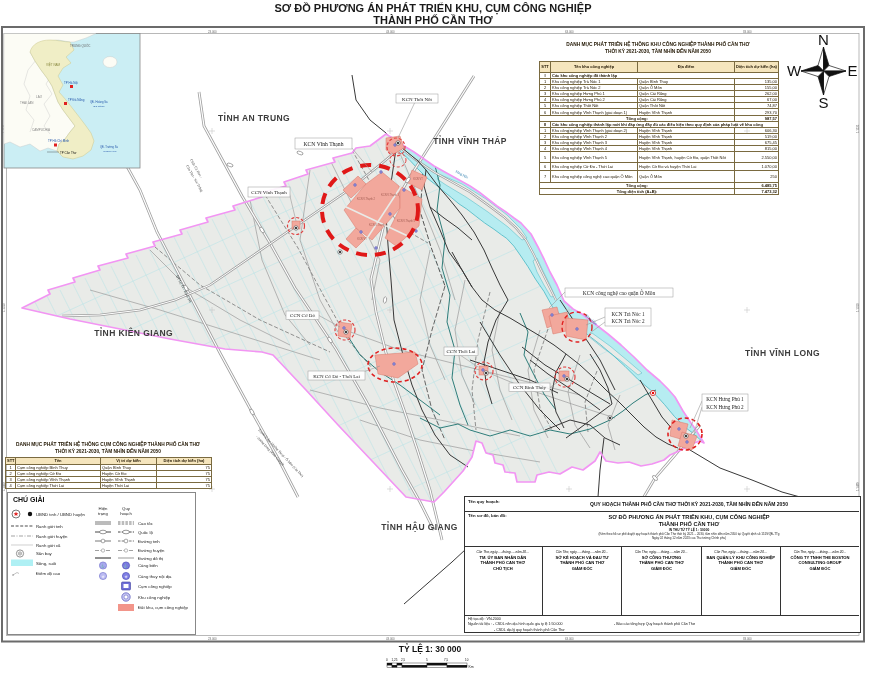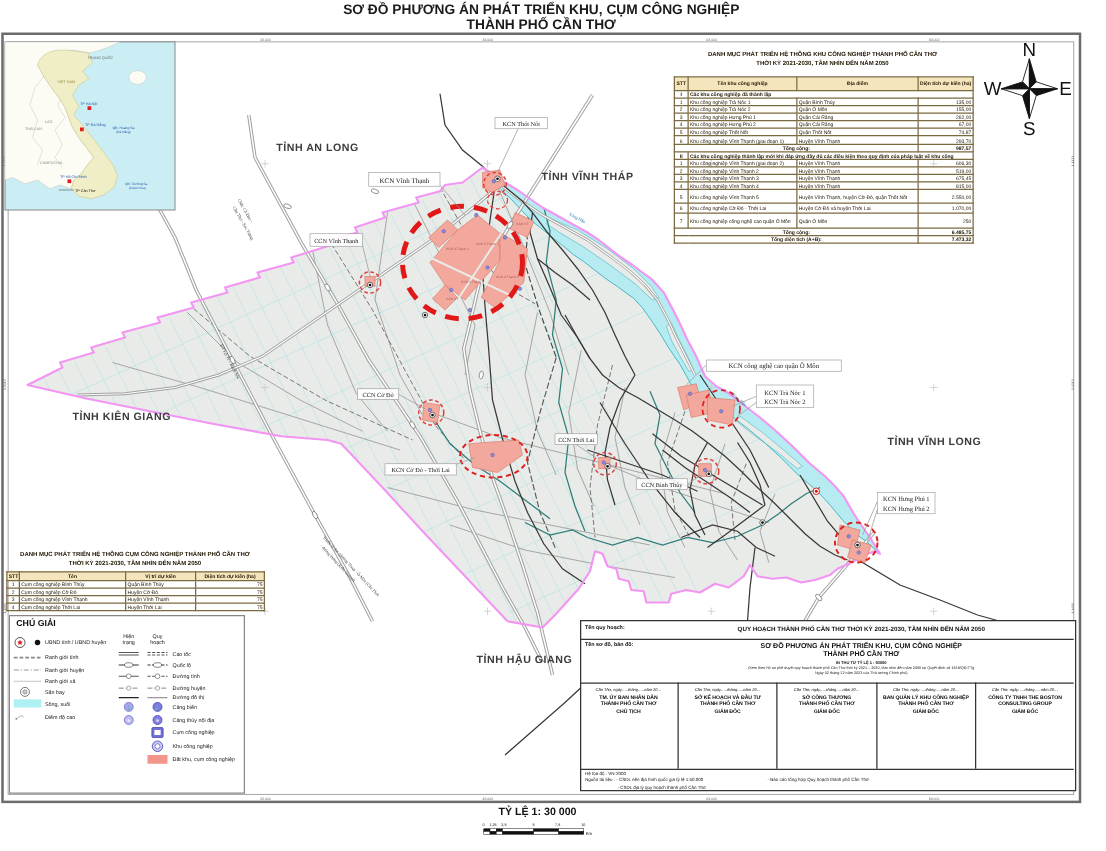--- a/index.html
+++ b/index.html
@@ -429,27 +429,27 @@
 <line x1="47" y1="152" x2="59" y2="152" stroke="#333" stroke-width="0.4"></line>
 <text x="60" y="153.5" font-size="3" fill="#111">TP Cần Thơ</text>
 <text x="100" y="148" font-size="2.6" fill="#2255aa">QĐ. Trường Sa</text>
 <text x="103" y="151.5" font-size="2.4" fill="#2255aa">(Khánh Hòa)</text>
 </g>
 </g>
 </svg>
 
 <div class="abs" style="left:0;top:2px;width:866px;text-align:center;font-weight:bold;font-size:11px;color:#1a1a1a;line-height:1.1;">SƠ ĐỒ PHƯƠNG ÁN PHÁT TRIỂN KHU, CỤM CÔNG NGHIỆP<br>THÀNH PHỐ CẦN THƠ</div>
 
-<div class="abs" style="left:198px;top:113px;width:112px;text-align:center;font-weight:bold;font-size:8.5px;color:#3c3c3c;letter-spacing:0.4px;">TỈNH AN LONG</div>
+<div class="abs" style="left:198px;top:113px;width:112px;text-align:center;font-weight:bold;font-size:8.5px;color:#3c3c3c;letter-spacing:0.4px;">TỈNH AN TRUNG</div>
 
 <div class="abs" style="left:414px;top:136px;width:112px;text-align:center;font-weight:bold;font-size:8.5px;color:#3c3c3c;letter-spacing:0.4px;">TỈNH VĨNH THÁP</div>
 
-<div class="abs" style="left:58px;top:328px;width:115px;text-align:left;font-weight:bold;font-size:8.5px;color:#3c3c3c;letter-spacing:0.4px;">TỈNH KIÊN GIANG</div>
-
-<div class="abs" style="left:710px;top:348px;width:110px;text-align:left;font-weight:bold;font-size:8.5px;color:#3c3c3c;letter-spacing:0.4px;">TỈNH VĨNH LONG</div>
+<div class="abs" style="left:58px;top:328px;width:115px;text-align:right;font-weight:bold;font-size:8.5px;color:#3c3c3c;letter-spacing:0.4px;">TỈNH KIÊN GIANG</div>
+
+<div class="abs" style="left:710px;top:348px;width:110px;text-align:right;font-weight:bold;font-size:8.5px;color:#3c3c3c;letter-spacing:0.4px;">TỈNH VĨNH LONG</div>
 
 <div class="abs" style="left:362px;top:522px;width:115px;text-align:center;font-weight:bold;font-size:8.5px;color:#3c3c3c;letter-spacing:0.4px;">TỈNH HẬU GIANG</div>
 
 <div class="abs" style="left:500px;top:42px;width:316px;text-align:center;font-weight:bold;font-size:4.8px;color:#201500;line-height:1.45;">DANH MỤC PHÁT TRIỂN HỆ THỒNG KHU CÔNG NGHIỆP THÀNH PHỐ CẦN THƠ<br>THỜI KỲ 2021-2030, TẦM NHÌN ĐẾN NĂM 2050</div>
 
 <div class="abs" style="left:539px;top:61px;">
 <table class="t1" style="width:239px;table-layout:fixed;">
 <colgroup>
           <col style="width:11px">
           <col style="width:87px">

